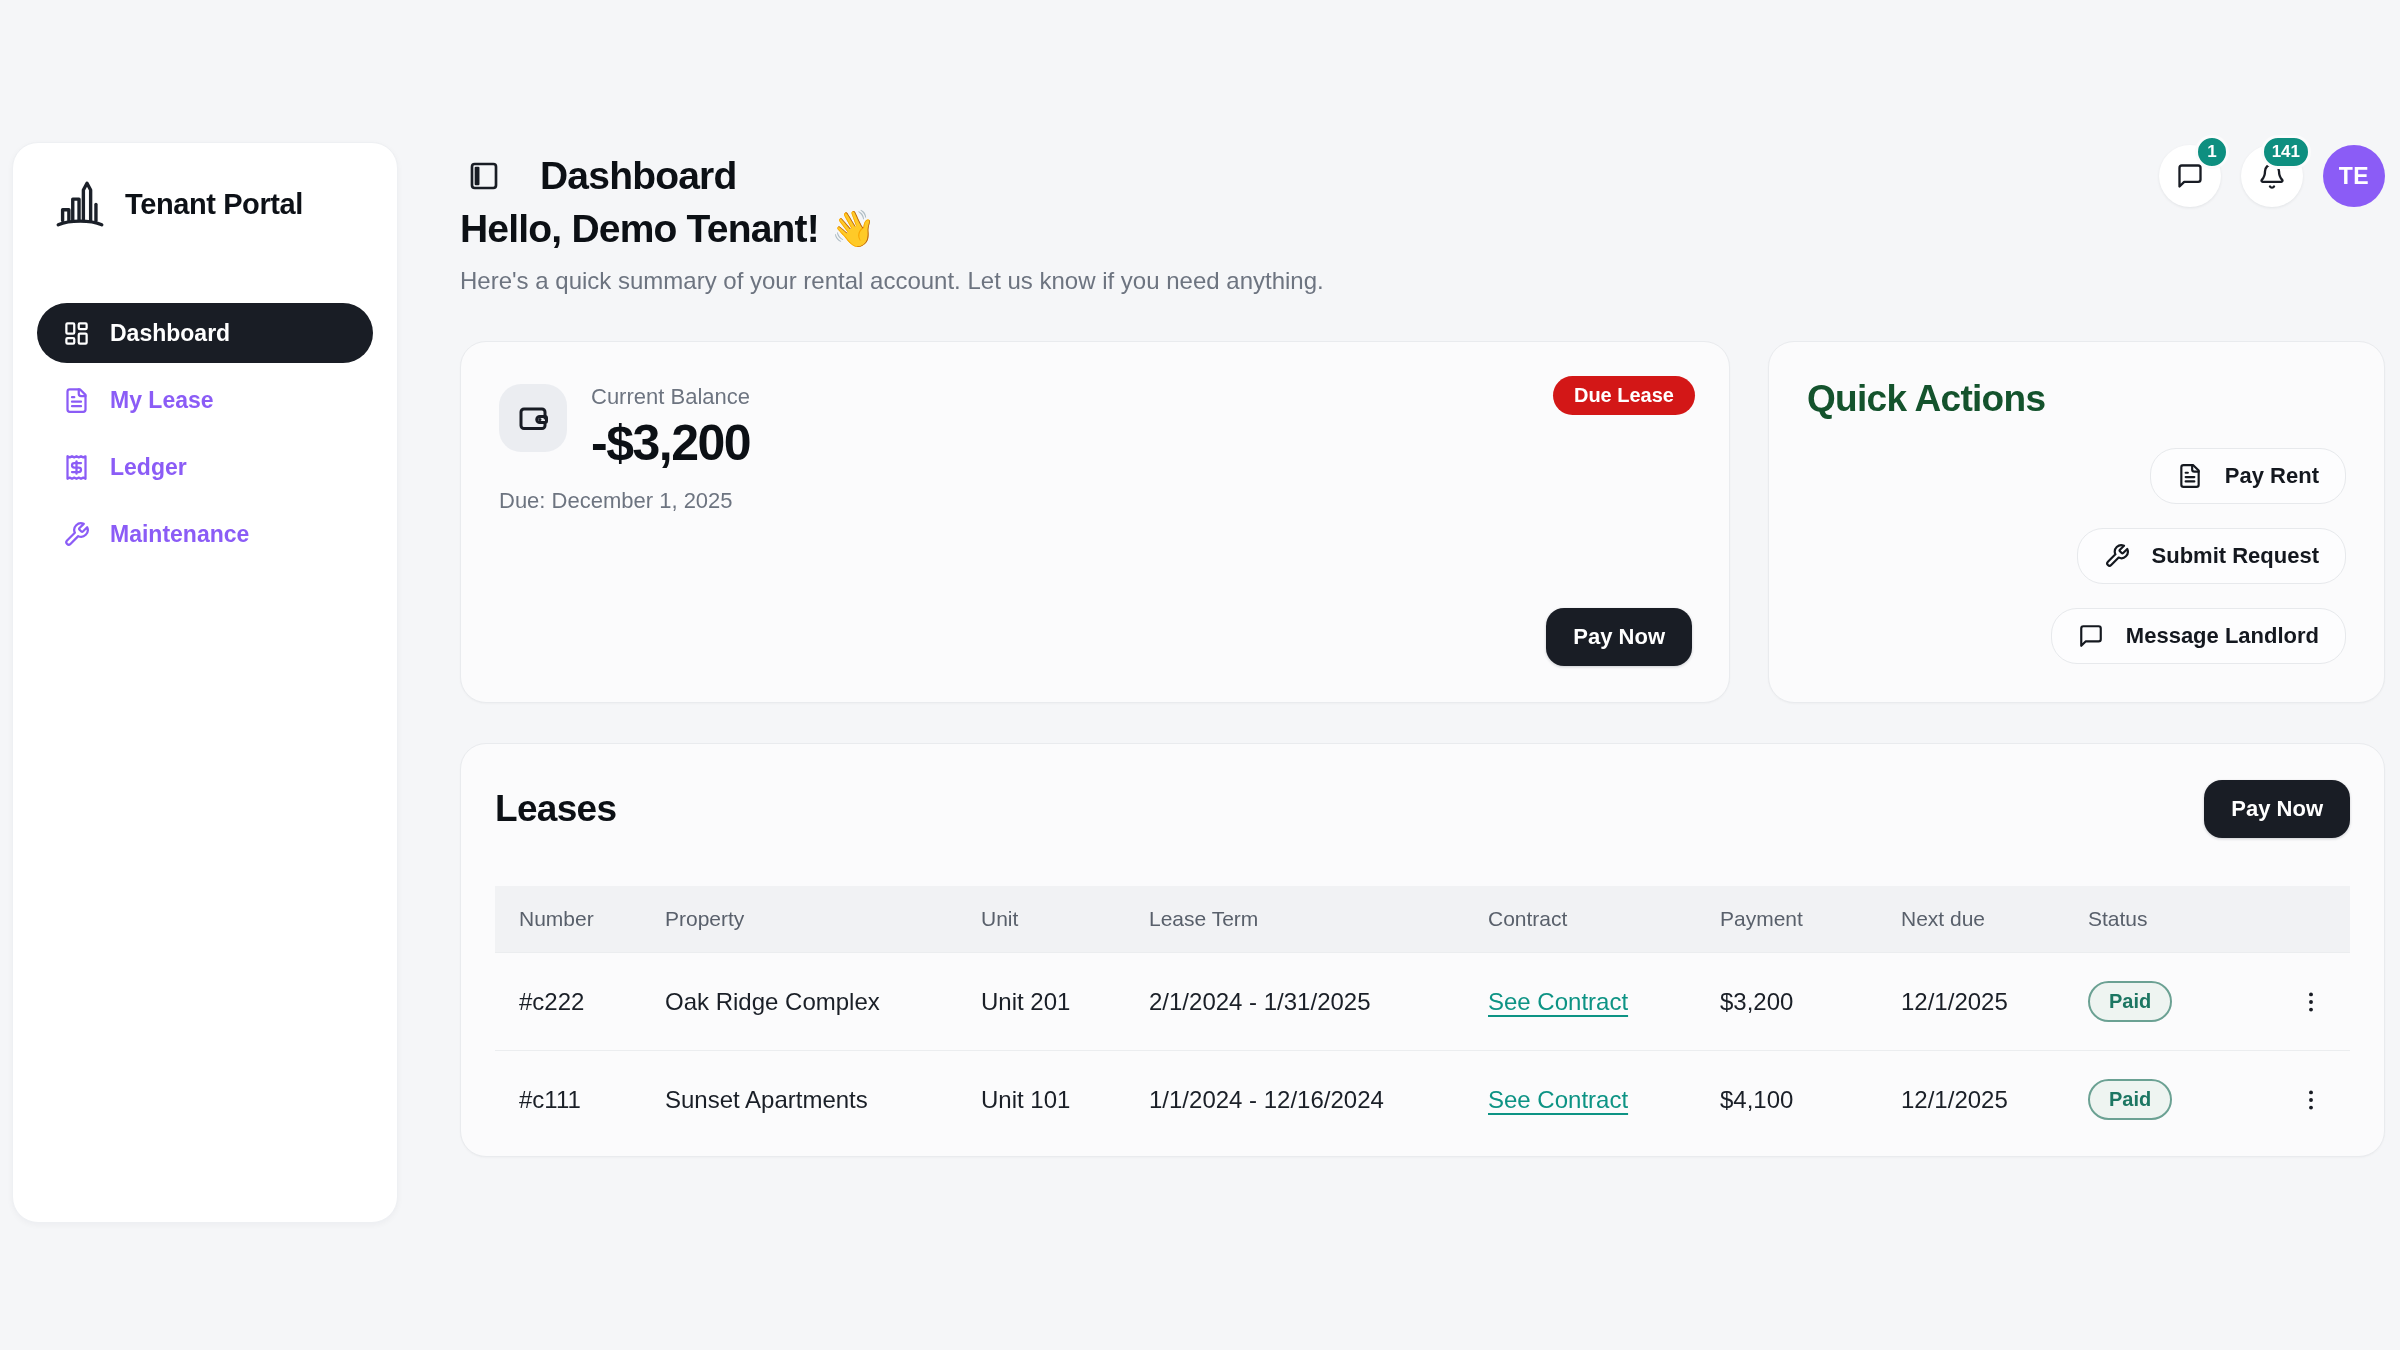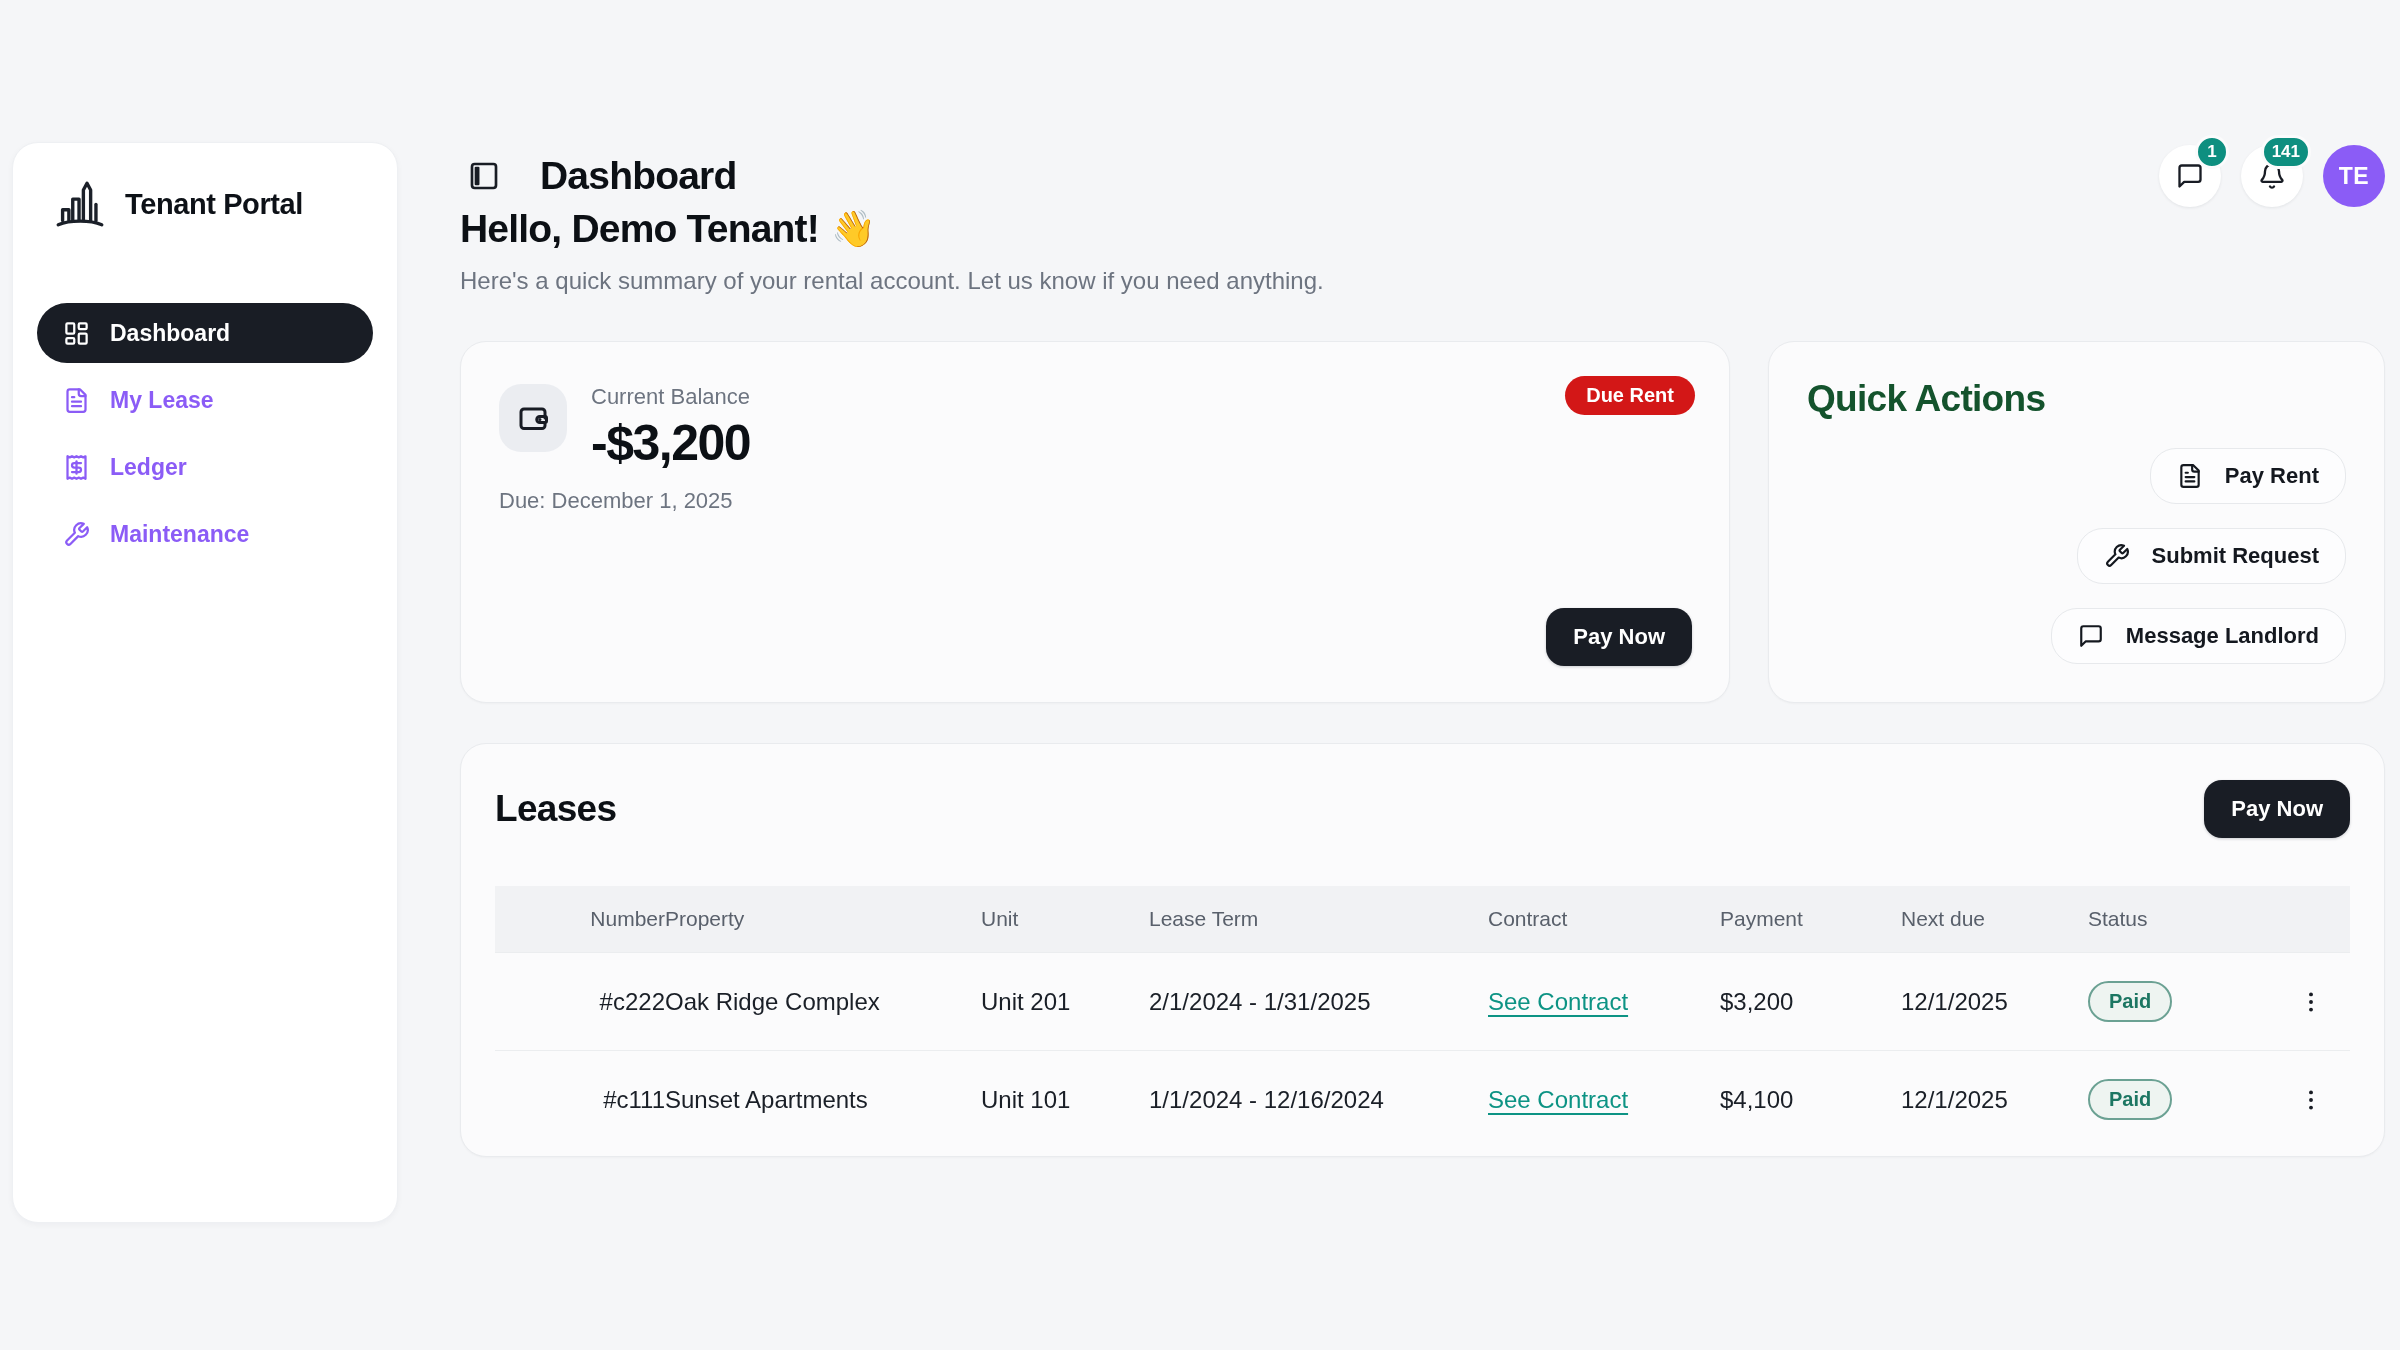--- a/index.html
+++ b/index.html
@@ -132,21 +132,21 @@
   .leases-card { margin-top:40px; width:1925px; height:414px; padding:36px 34px 0; }
   .leases-head { display:flex; align-items:center; justify-content:space-between; }
   .leases-title { font-size:37px; font-weight:800; letter-spacing:-0.7px; color:#0c1015; }
 
   .lease-table { margin-top:48px; }
   .t-row {
     display:grid;
     grid-template-columns:170px 316px 168px 339px 232px 181px 187px 184px 1fr;
     align-items:center;
   }
-  .t-row > :first-child { padding-left:24px;text-align:right; }
+  .t-row > :first-child { padding-left:24px; }
   .t-head { background:#f1f2f4; height:66px; }
   .t-head .t-cell { font-size:21px; color:#59606b; font-weight:400; }
   .t-body-row { height:98px; border-top:1px solid #ebedef; }
   .t-cell { font-size:24px; color:#1a1f27; }
   .t-link { color:#0d9384; text-decoration:underline; text-underline-offset:5px; cursor:pointer; }
   .paid-badge {
     display:inline-block;
     padding:7px 19px; border-radius:999px;
     background:#eef4f1; border:2px solid #6ba193;
     color:#1c7662; font-size:20px; font-weight:600;
@@ -273,21 +273,21 @@
             <path d="M20 11h-3.5a2 2 0 0 0 0 4H20a1 1 0 0 0 1-1v-2a1 1 0 0 0-1-1Z"></path>
             <path d="M16.6 13h.01"></path>
           </svg>
         </div>
         <div>
           <div class="balance-label">Current Balance</div>
           <div class="balance-amount">-$3,200</div>
         </div>
       </div>
       <div class="due-text">Due: December 1, 2025</div>
-      <span class="due-badge">Due Rent</span>
+      <span class="due-badge">Due Lease</span>
       <button class="btn-dark">Pay Now</button>
     </div>
 
     <div class="card qa-card">
       <div class="qa-title">Quick Actions</div>
       <div class="qa-list">
         <button class="qa-btn">
           <span>
             <svg viewBox="0 0 24 24" fill="none" stroke="currentColor" stroke-width="2" stroke-linecap="round" stroke-linejoin="round">
               <path d="M15 2H6a2 2 0 0 0-2 2v16a2 2 0 0 0 2 2h12a2 2 0 0 0 2-2V7Z"></path>

